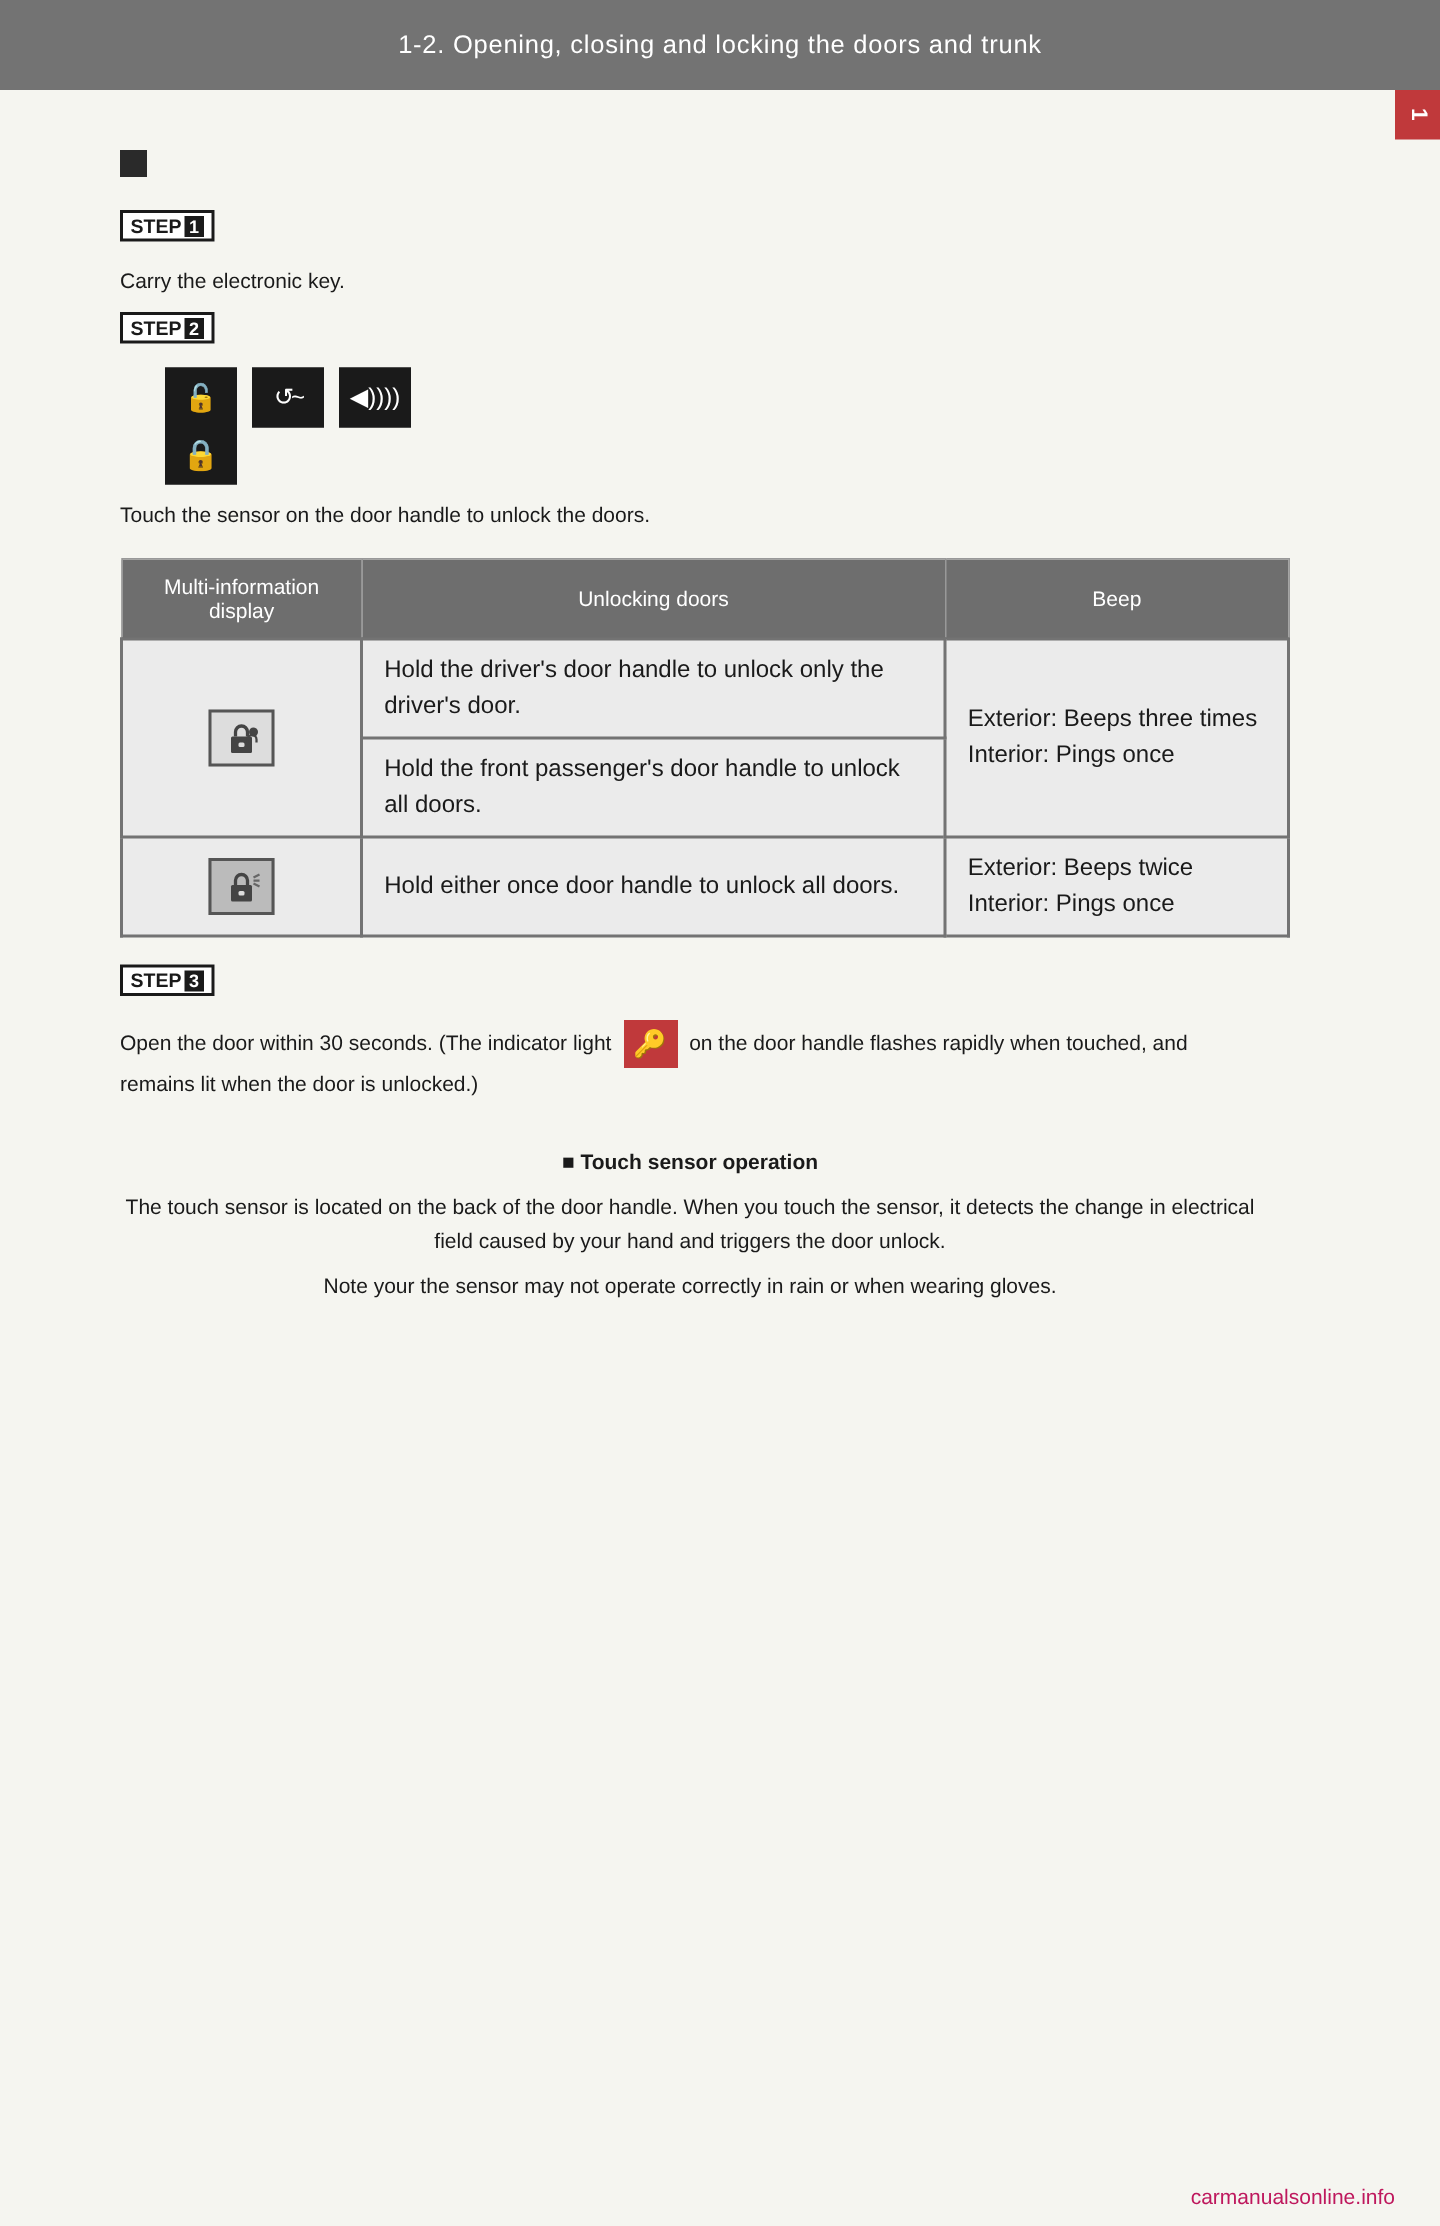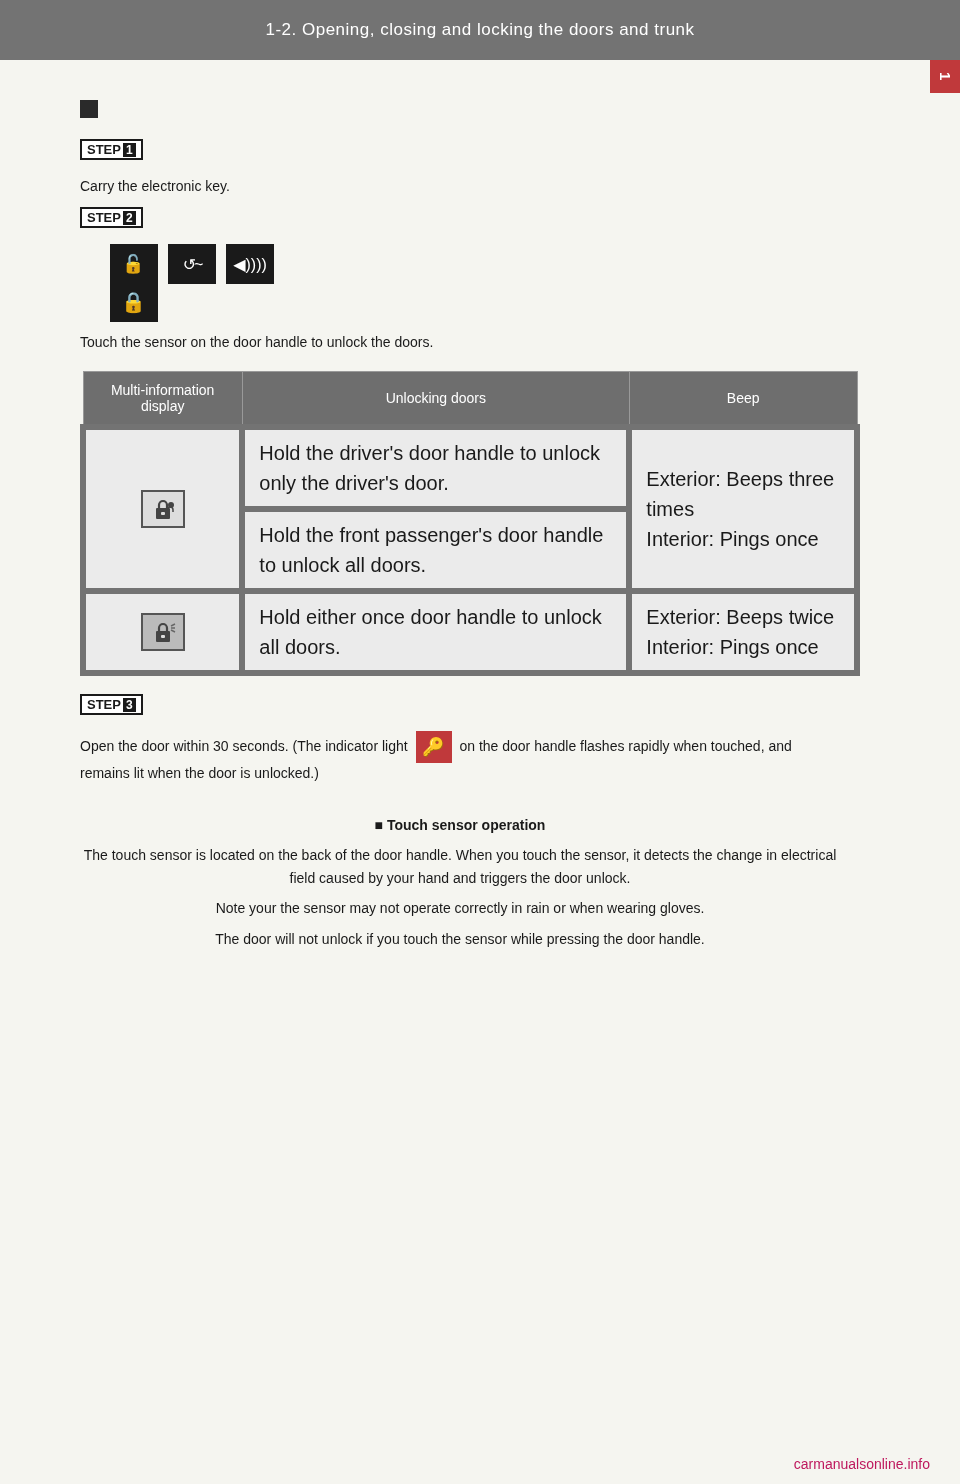--- a/index.html
+++ b/index.html
@@ -117,23 +117,23 @@
       background: #6e6e6e;
       color: white;
       font-size: 14px;
       font-weight: normal;
       text-align: center;
       padding: 10px 14px;
       border: 1px solid #999;
     }
     .info-table td {
       background: #ebebeb;
-      font-size: 20px;
+      font-size: 16px;
       padding: 8px 14px;
-      border: 6px solid #737373;
+      border: 2px solid #737373;
       vertical-align: middle;
       line-height: 1.5;
     }
     .info-table td.icon-cell {
       text-align: center;
       width: 110px;
     }
     .info-table td.beep-cell {
       width: 200px;
     }
@@ -306,20 +306,19 @@
       </span>
       on the door handle flashes rapidly when touched, and remains lit when the door is unlocked.)
     </p>
   </div>
 
   
   <div style="margin-top:20px;text-align:center;">
     <p class="body-text"><strong>■ Touch sensor operation</strong></p>
     <p class="body-text">The touch sensor is located on the back of the door handle. When you touch the sensor, it detects the change in electrical field caused by your hand and triggers the door unlock.</p>
     <p class="body-text">Note your the sensor may not operate correctly in rain or when wearing gloves.</p>
-    <p class="body-text">The door will not unlock if you touch the sensor while pressing the door handle.</p>
   </div>
 
 </div>
 
 <div class="footer">
   <span>carmanualsonline.info</span>
 </div>
 
 </body></html>

